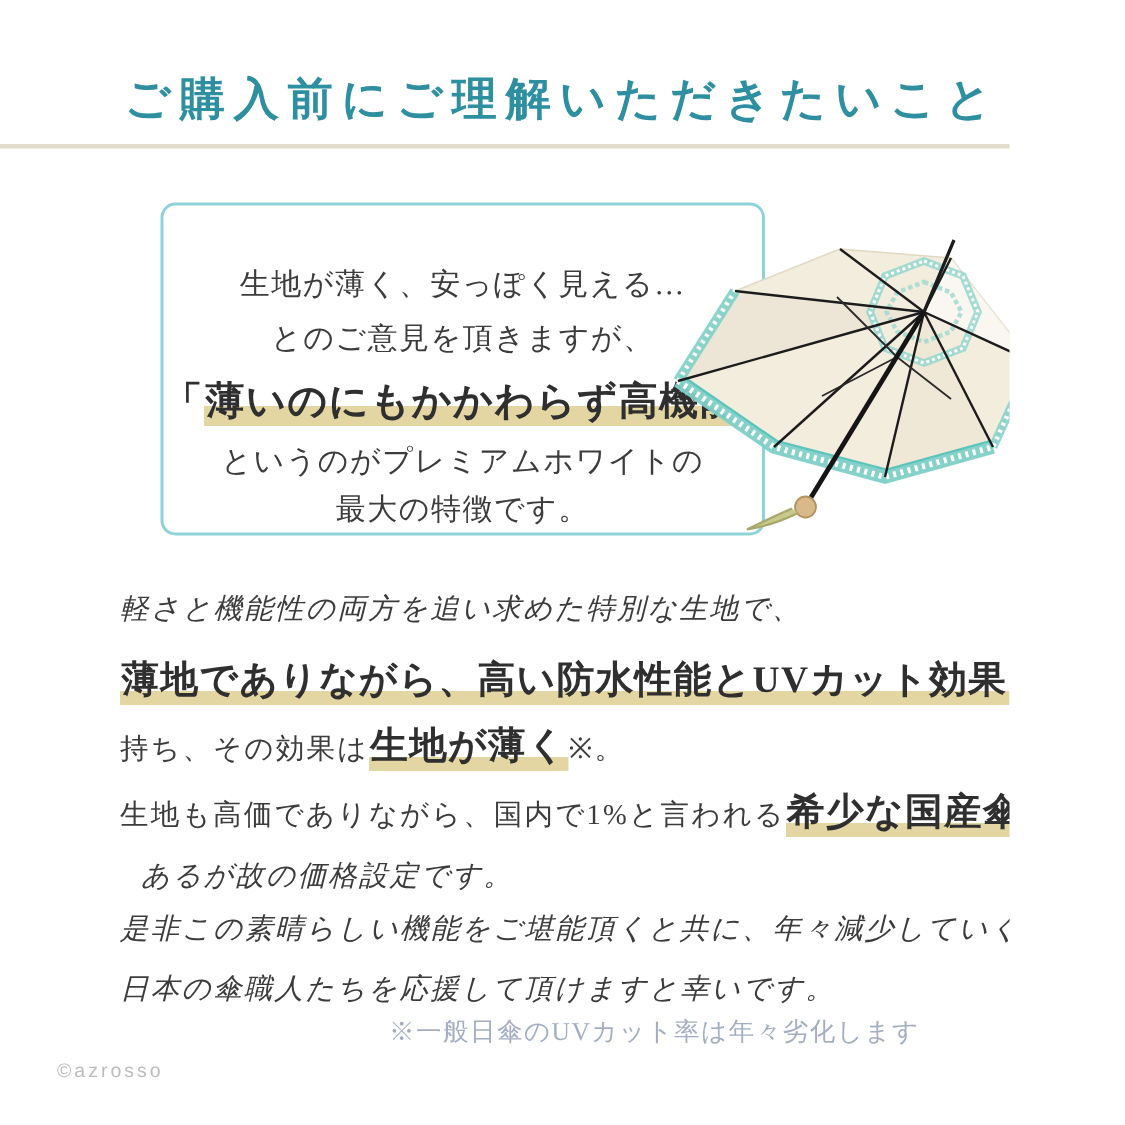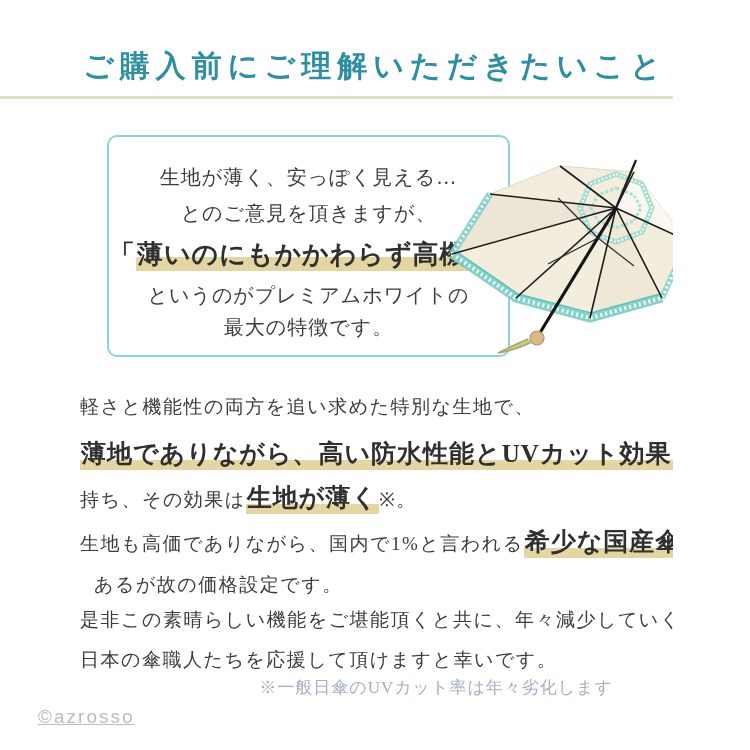--- a/index.html
+++ b/index.html
@@ -33,53 +33,52 @@
   }
   .title-underline{
     position:absolute;top:96px;left:0;width:750px;height:3px;
     background:var(--separator);border:none;
   }
   .callout-box{
     position:absolute;left:107px;top:135px;width:403px;height:222px;
     border:2px solid var(--box-border);
     border-radius:10px;
     text-align:center;
-    padding-top:26px;
+    padding-top:39px;
   }
   .callout-line{font-size:20px;line-height:28px;color:var(--body-text);letter-spacing:1px;white-space:nowrap;}
   .callout-line.l2{margin-top:8px;}
   .callout-quote{margin-top:8px;font-size:26px;line-height:40px;font-weight:700;letter-spacing:1px;white-space:nowrap;color:#2f2f2f;}
   .callout-line.l4{margin-top:6px;}
   .callout-line.l5{margin-top:4px;}
   .hl-box{background:linear-gradient(transparent 56%, var(--highlight) 56%);padding:0 1px 2px 1px;}
   .umbrella{position:absolute;left:438px;top:146px;width:264px;height:226px;}
   .body-copy{position:absolute;left:80px;top:392px;width:616px;}
-  .b-line{font-size:19px;line-height:30px;letter-spacing:1.5px;color:var(--body-text);white-space:nowrap;}
+  .b-line{font-size:19px;line-height:30px;letter-spacing:1.5px;color:var(--body-text);white-space:nowrap;font-style:italic;}
   .b-em-line{font-size:25px;line-height:40px;font-weight:700;letter-spacing:1px;color:#2f2f2f;white-space:nowrap;}
   .b-em-line .small{font-size:19px;font-weight:700;letter-spacing:1.5px;color:var(--body-text);}
   .mix-line{font-size:19px;line-height:40px;letter-spacing:1.5px;white-space:nowrap;}
   .mix-line .big{font-size:25px;font-weight:700;letter-spacing:1px;color:#2f2f2f;}
   .hl-body{background:linear-gradient(transparent 68%, var(--highlight) 68%);padding:0 1px 3px 1px;}
   .p2{margin-top:12px;}
   .p3{margin-top:2px;}
   .p4{margin-top:2px;}
   .p5{margin-top:6px;margin-left:14px;}
   .p6{margin-top:5px;}
   .p7{margin-top:10px;}
   .footnote{
     position:absolute;top:676px;right:60px;
     font-size:17px;letter-spacing:1px;
     color:var(--footnote);white-space:nowrap;
   }
   .watermark{
     position:absolute;top:706px;left:38px;
-    font-size:19px;letter-spacing:2px;
+    font-size:13px;letter-spacing:2px;
     color:var(--watermark);
     font-family:"Liberation Sans","DejaVu Sans",sans-serif;
-    text-decoration:underline;
   }
 </style>
 </head>
 <body>
 
 <div class="page">
 
   <div class="page-title">ご購入前にご理解いただきたいこと</div>
   <div class="title-underline"></div>
 

